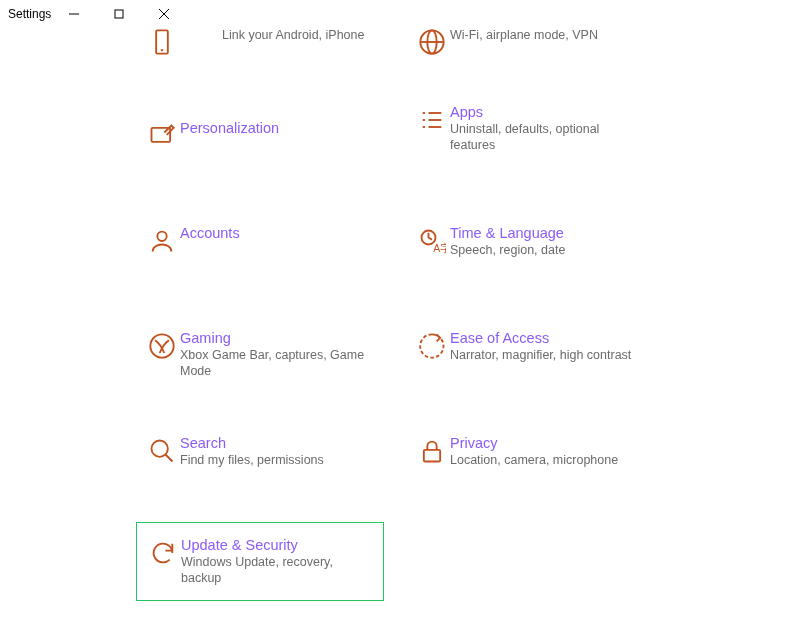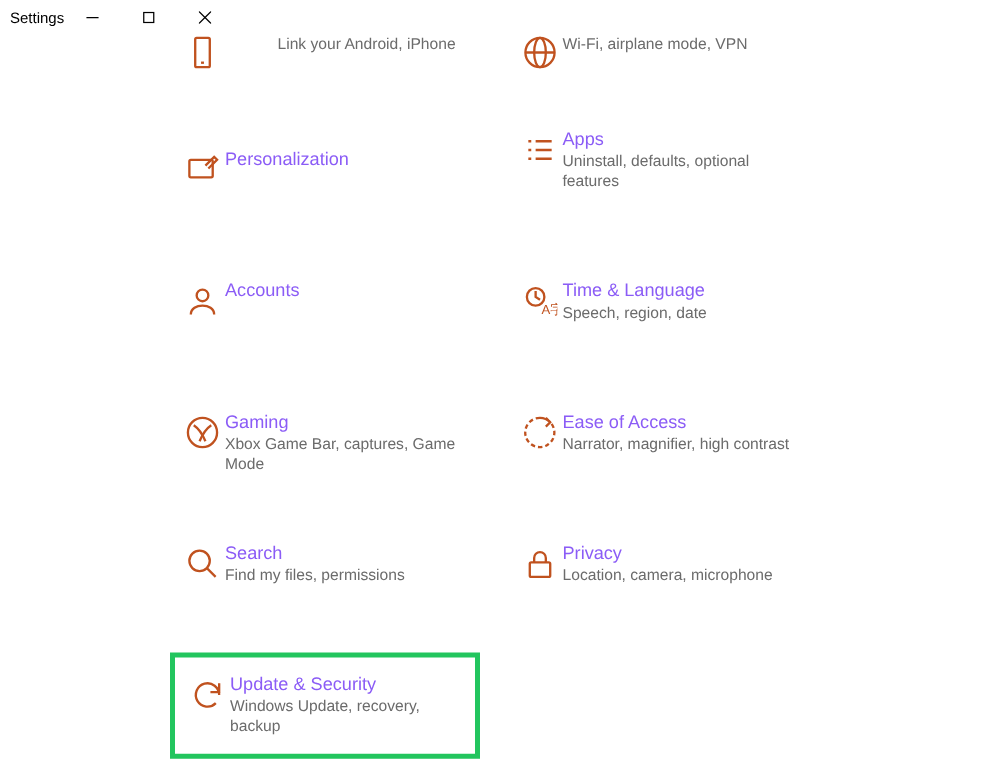--- a/index.html
+++ b/index.html
@@ -43,21 +43,21 @@
   }
   .tile {
     position: absolute;
     display: flex;
     align-items: flex-start;
     padding: 8px 10px;
     width: 245px;
     cursor: default;
   }
   .tile.selected {
-    border: 4px solid #22c55e;
+    border: 1px solid #22c55e;
     background: #ffffff;
   }
   .tile-icon {
     width: 32px;
     height: 32px;
     flex: 0 0 32px;
     margin-right: 0;
     display: flex;
     align-items: center;
     justify-content: flex-start;

